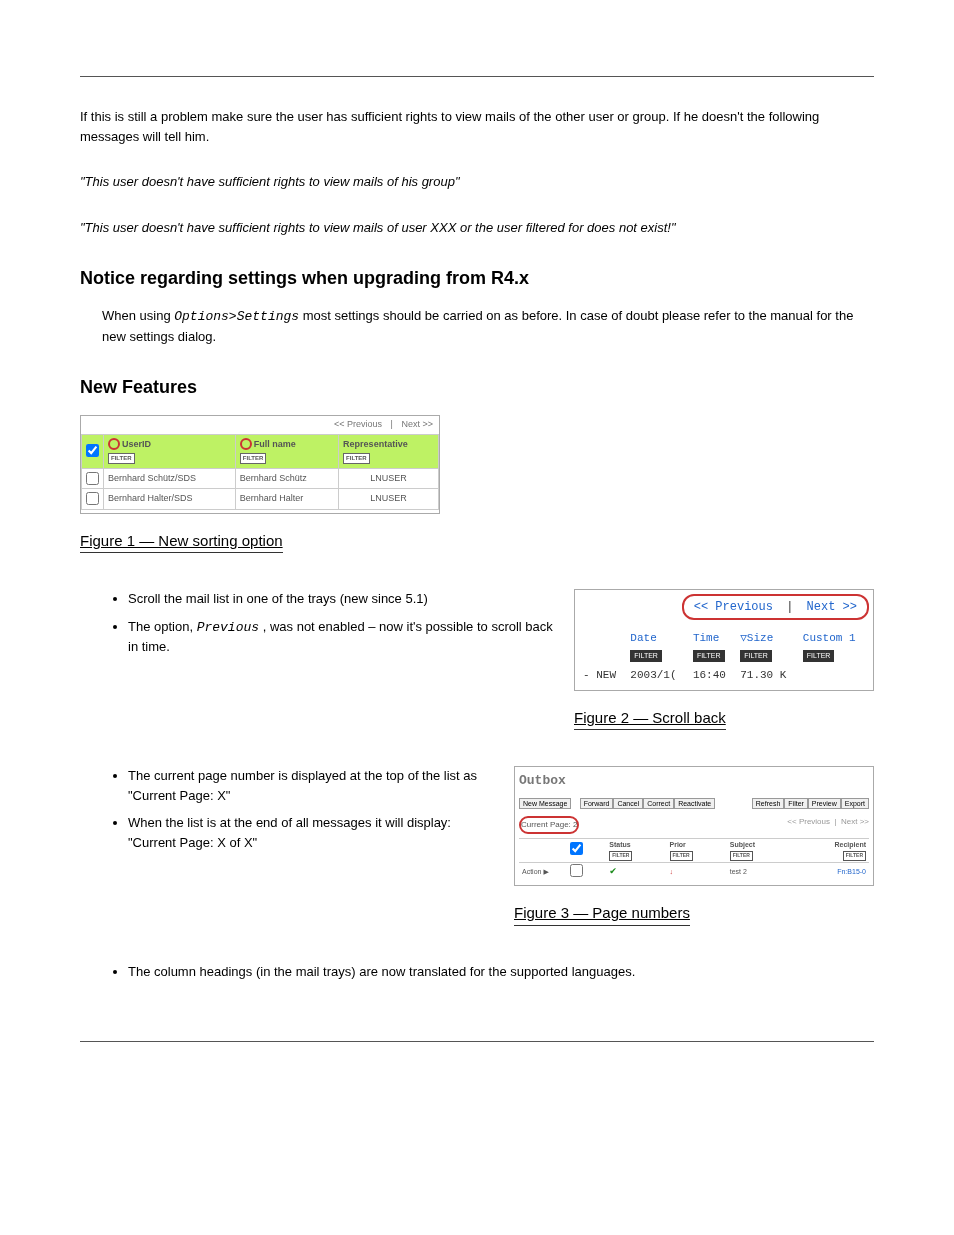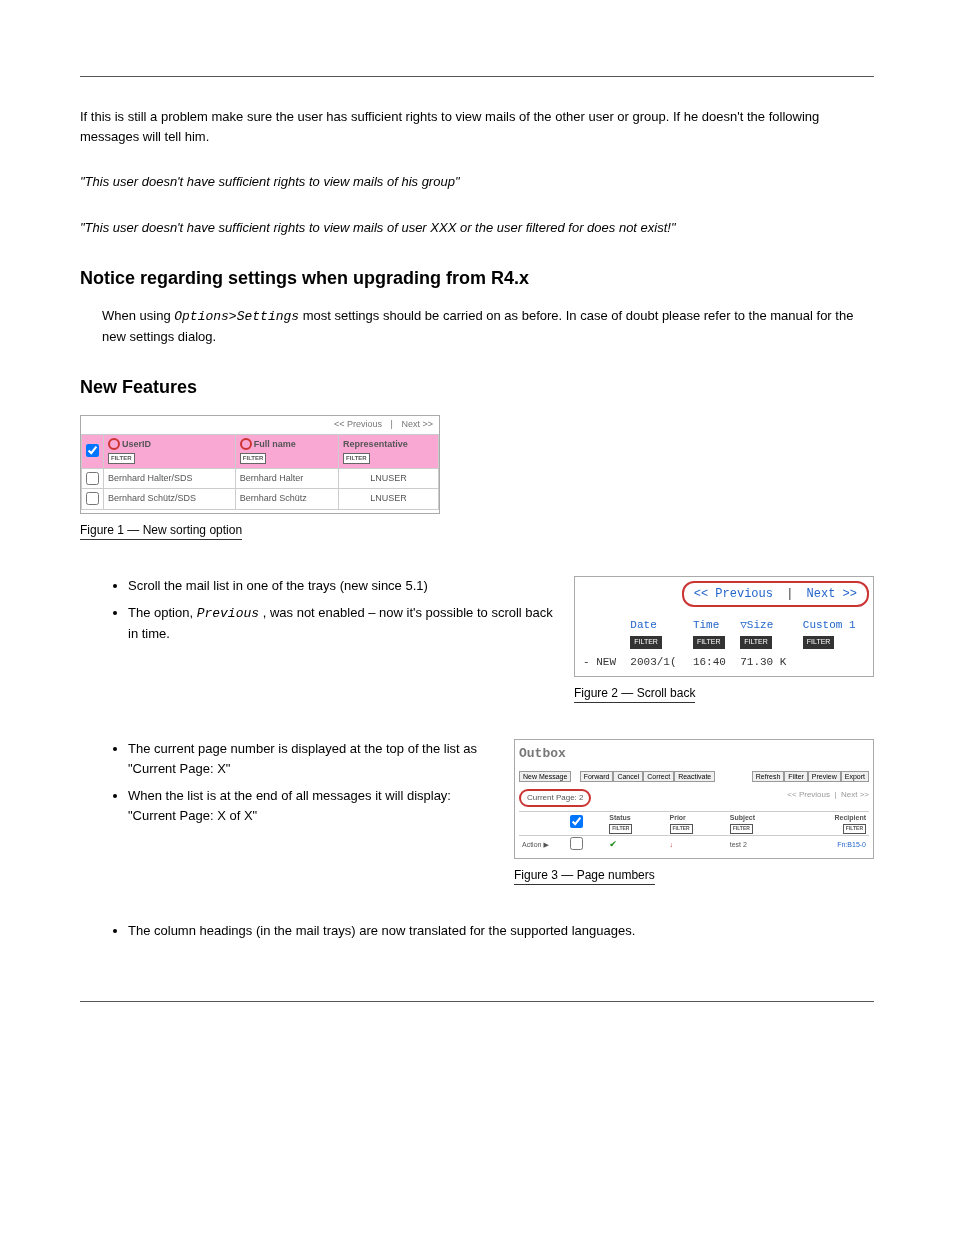--- a/index.html
+++ b/index.html
@@ -60,31 +60,32 @@
     border-right: none;
     padding-bottom: 3px;
     font-family: Verdana, Arial, sans-serif;
     font-size: 10px;
     color: #333;
     background: #fff;
   }
   .fig-caption {
     border-bottom: 1.5px solid #333;
     display:inline-block;
-    font-size: 12px;
-    margin-top: 7px;
+    font-size: 15px;
+    margin-top: 16px;
+    text-decoration: underline;
   }
 
   
   .f1 { width: 360px; border: 1px solid #aaa; }
   .f1 .pager { text-align: right; padding: 2px 6px; font-size: 9px; color: #777;}
   .f1 .pager .sep { margin: 0 6px; }
   .f1 table { width: 100%; border-collapse: collapse; font-size: 9px; }
   .f1 th, .f1 td { border: 1px solid #ccc; padding: 3px 4px; text-align: left; color:#555;}
-  .f1 th { background: #f9a8d4; position:relative; }
+  .f1 th { background: #bef264; position:relative; }
   .f1 .filter-badge {
     display:inline-block; border:1px solid #666; font-size:6px; padding:0 2px; margin-top:2px;
     background:#fff;
   }
   .f1 .circ { display:inline-block; width:12px; height:12px; border:2px solid #c33; border-radius:50%; vertical-align:middle; margin-right:2px;}
   .f1 input[type=checkbox]{ vertical-align:middle; }
 
   
   .f2 { width: 300px; border: 1px solid #aaa; padding:4px;}
   .f2 .btnrow { margin-bottom: 10px; }
@@ -111,21 +112,21 @@
   .f2 .filter-badge { display:inline-block; border:1px solid #333; background:#333; color:#fff; font-size:7px; padding:0 3px; font-family:Arial;}
   .f2 td { padding:2px 4px; color:#333;}
 
   
   .f3 { width: 360px; border:1px solid #aaa; padding:4px;}
   .f3 .title { font-family:"Courier New",monospace; font-size:13px; font-weight:bold; color:#777; margin-bottom:4px;}
   .f3 .btnrow { display:flex; justify-content:space-between; margin-bottom:6px;}
   .f3 .btnrow .grp button {
     font-size:7px; padding:1px 3px; background:#f0f0f0; border:1px solid #999; font-family:Arial;
   }
-  .f3 .cp-box { display:inline-block; border:2px solid #c33; border-radius:10px; padding:1px 6px; font-size:8px; color:#555; margin-bottom:4px;}
+  .f3 .cp-box { display:inline-block; border:2px solid #c33; border-radius:10px; padding:1px 0; font-size:8px; color:#555; margin-bottom:4px;}
   .f3 .pager-right { float:right; font-size:8px; color:#999;}
   .f3 table { width:100%; border-collapse:collapse; font-size:7px; border-top:1px solid #ccc;}
   .f3 th, .f3 td { padding:1px 3px; text-align:left; color:#555;}
   .f3 th {border-bottom:1px solid #ccc;}
   .f3 .filter-badge { display:inline-block; border:1px solid #555; font-size:5px; padding:0 2px;}
   .f3 .action-cell { font-size:7px;}
   .f3 .check { color:#1a8a1a; font-size:9px;}
   .f3 .arrow { color:#c33;}
 </style>
 </head>
@@ -160,28 +161,28 @@
       <table>
         <tbody>
             <tr>
           <th style="width:16px;"><input type="checkbox" checked="" style=""></th>
           <th><span class="circ"></span><span>UserID</span><br><span class="filter-badge">FILTER</span></th>
           <th><span class="circ"></span><span>Full name</span><br><span class="filter-badge">FILTER</span></th>
           <th><span>Representative</span><br><span class="filter-badge">FILTER</span></th>
         </tr>
         <tr>
           <td><input type="checkbox" style=""></td>
+          <td>Bernhard Schütz/SDS</td>
+          <td>Bernhard Schütz</td>
+          <td style="text-align:center;">LNUSER</td>
+        </tr>
+        <tr>
+          <td><input type="checkbox" style=""></td>
           <td>Bernhard Halter/SDS</td>
           <td>Bernhard Halter</td>
-          <td style="text-align:center;">LNUSER</td>
-        </tr>
-        <tr>
-          <td><input type="checkbox" style=""></td>
-          <td>Bernhard Schütz/SDS</td>
-          <td>Bernhard Schütz</td>
           <td style="text-align:center;">LNUSER</td>
         </tr>
       </tbody>
         </table>
     </div>
     <div class="fig-caption">Figure 1 — New sorting option</div>
   </div>
 </div>
 
 <div class="feature-row">

